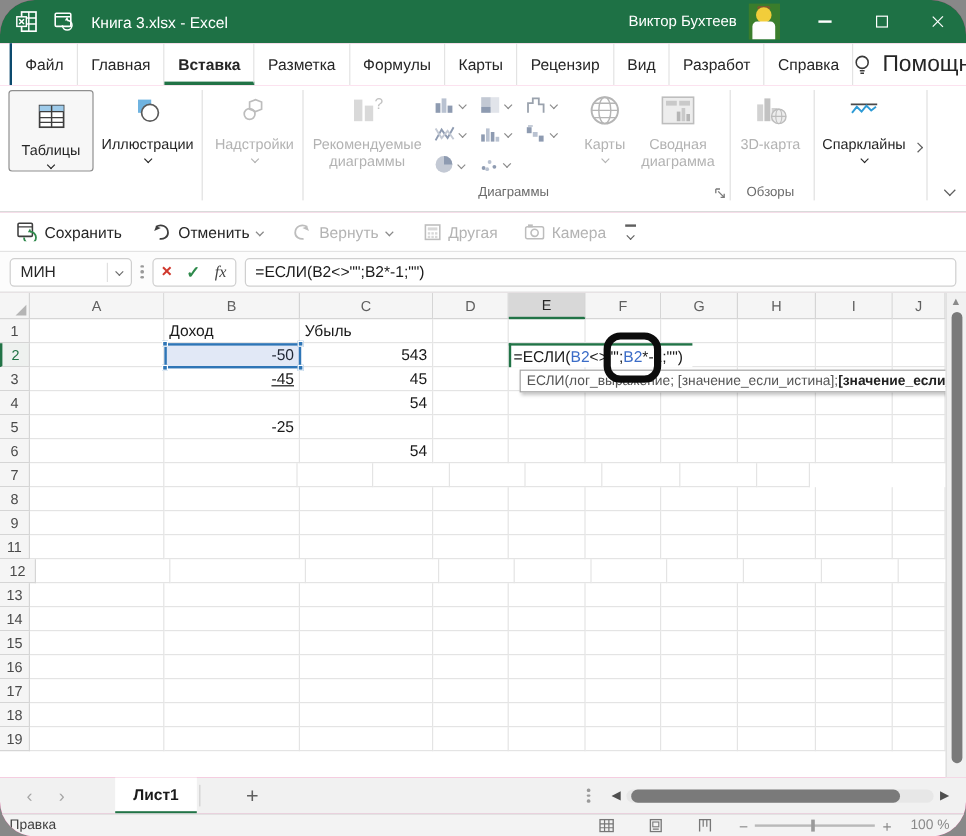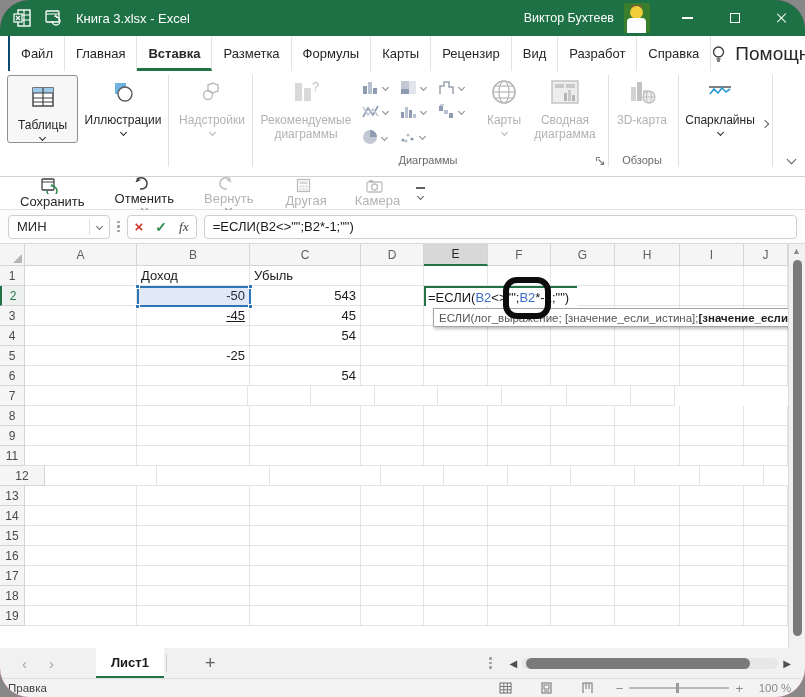--- a/index.html
+++ b/index.html
@@ -44,21 +44,21 @@
   .smallchart{position:absolute;display:flex;align-items:center;color:#9aa2ad;}
   .smallchart .chv{color:#8a8a8a;margin-left:4px;margin-top:0;}
   .launcher{position:absolute;}
   .ribbon-collapse{position:absolute;right:10px;top:78px;color:#5f5f5f;}
   .ribbon-collapse .chv{width:7px;height:7px;}
   .spark-expand{position:absolute;color:#5f5f5f;}
   .spark-expand .chv{transform:rotate(-45deg);width:6px;height:6px;}
 
   
   .qat{position:absolute;left:0;top:177px;width:805px;height:33px;background:#fff;border-bottom:1px solid #e3e3e3;display:flex;align-items:center;font-size:13px;color:#262626;}
-  .qitem{display:flex;align-items:center;margin-left:14px;white-space:nowrap;flex-direction:column;}
+  .qitem{display:flex;align-items:center;margin-left:14px;white-space:nowrap;}
   .qitem .lbl{margin-left:6px;}
   .qitem.dis{color:#b3b3b3;}
   .qitem .chv{color:#8a8a8a;margin-left:6px;margin-top:0;}
   .qat-more{margin-left:16px;display:flex;flex-direction:column;align-items:center;color:#5f5f5f;}
   .qat-more .bar{width:9px;height:1.3px;background:#5f5f5f;margin-bottom:2px;}
 
   
   .fbar{position:absolute;left:0;top:210px;width:805px;height:34px;background:#fcfcfc;border-bottom:1px solid #dadada;display:flex;align-items:center;}
   .namebox{width:102px;height:24px;margin-left:8px;border:1px solid #cfcfcf;border-radius:4px;background:#fff;display:flex;align-items:center;font-size:13px;color:#262626;}
   .namebox .nbtext{padding-left:8px;flex:1;}
@@ -592,21 +592,21 @@
           <div class="gc" style="width: 111px;"></div>
           <div class="gc" style="width: 63px;"></div>
           <div class="gc" style="width: 64px;"></div>
           <div class="gc" style="width: 63px;"></div>
           <div class="gc" style="width: 64px;"></div>
           <div class="gc" style="width: 65px;"></div>
           <div class="gc" style="width: 64px;"></div>
           <div class="gc" style="width: 44px;"></div>
         </div>
         <div class="grow">
-          <div class="rh" style="width: 45px;">12</div>
+          <div class="rh" style="width: 30px;">12</div>
           <div class="gc" style="width: 112px;"></div>
           <div class="gc" style="width: 113px;"></div>
           <div class="gc" style="width: 111px;"></div>
           <div class="gc" style="width: 63px;"></div>
           <div class="gc" style="width: 64px;"></div>
           <div class="gc" style="width: 63px;"></div>
           <div class="gc" style="width: 64px;"></div>
           <div class="gc" style="width: 65px;"></div>
           <div class="gc" style="width: 64px;"></div>
           <div class="gc" style="width: 44px;"></div>

